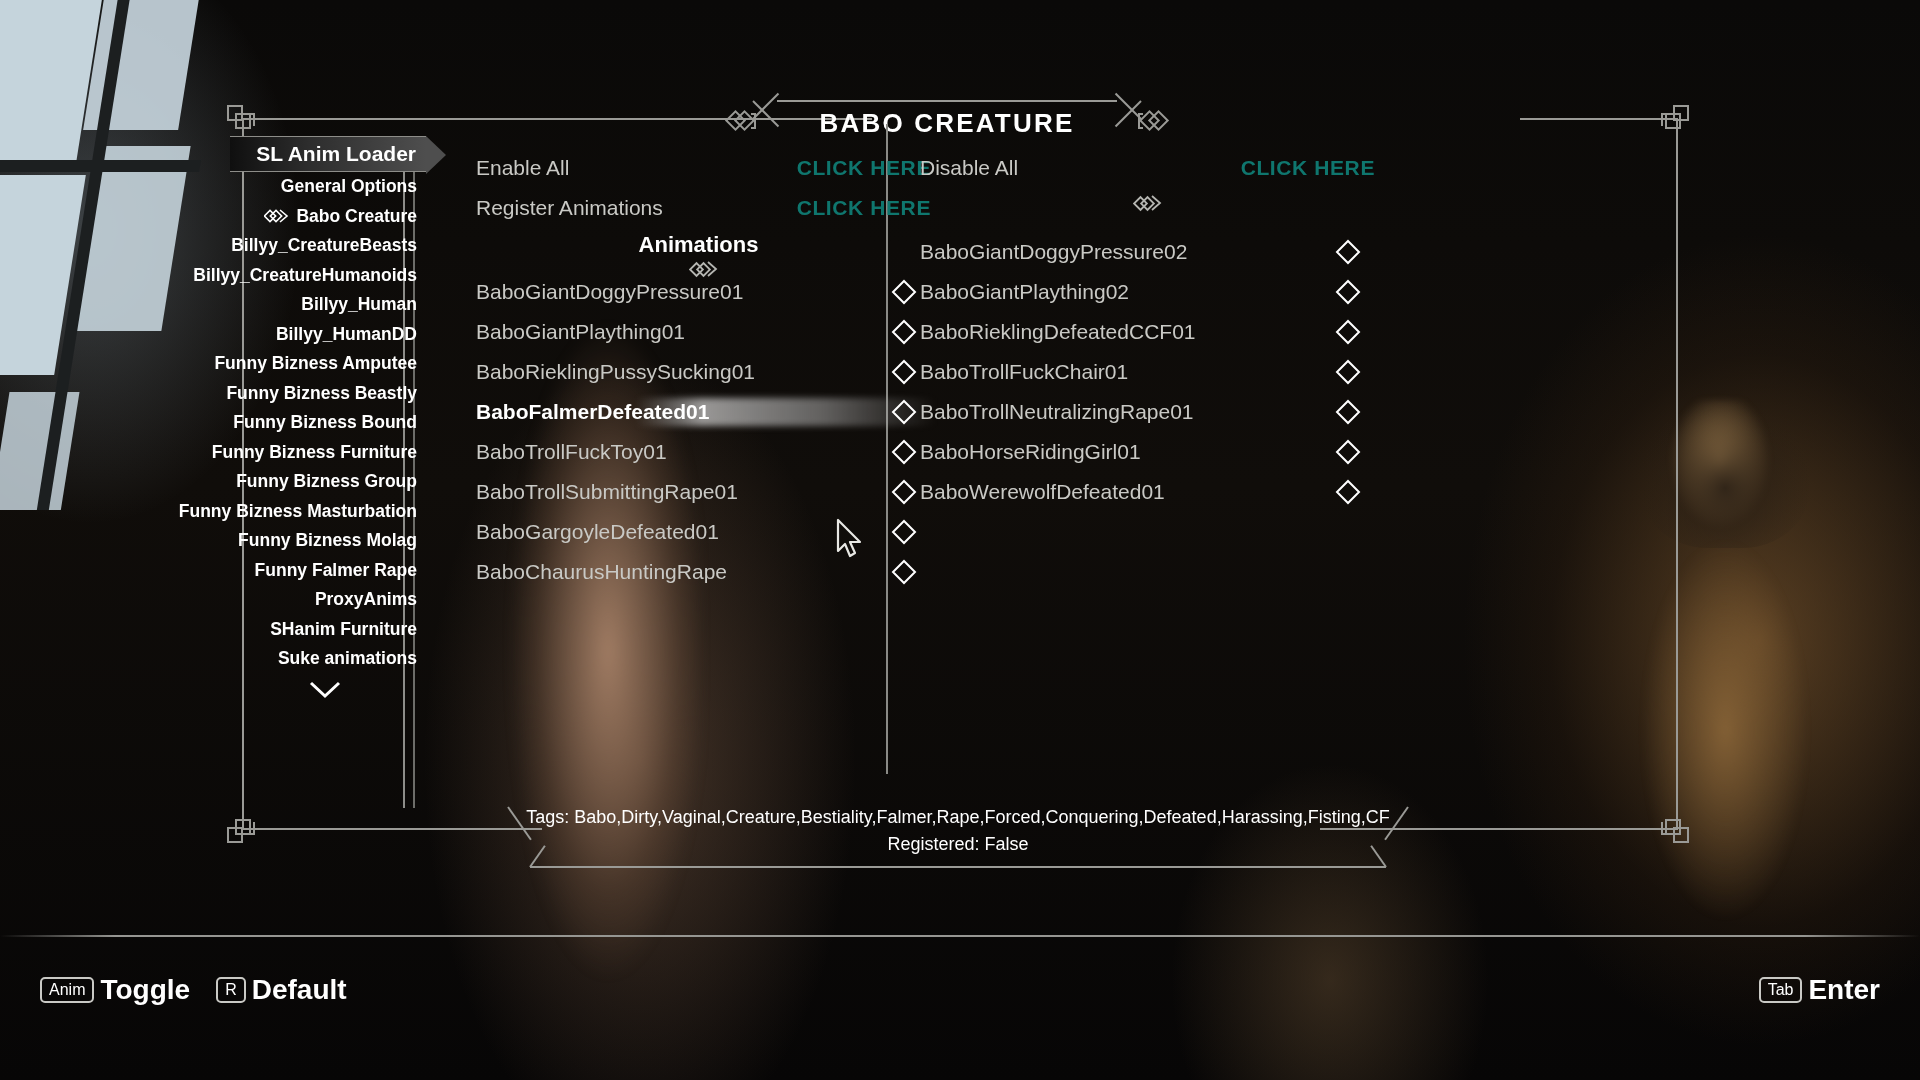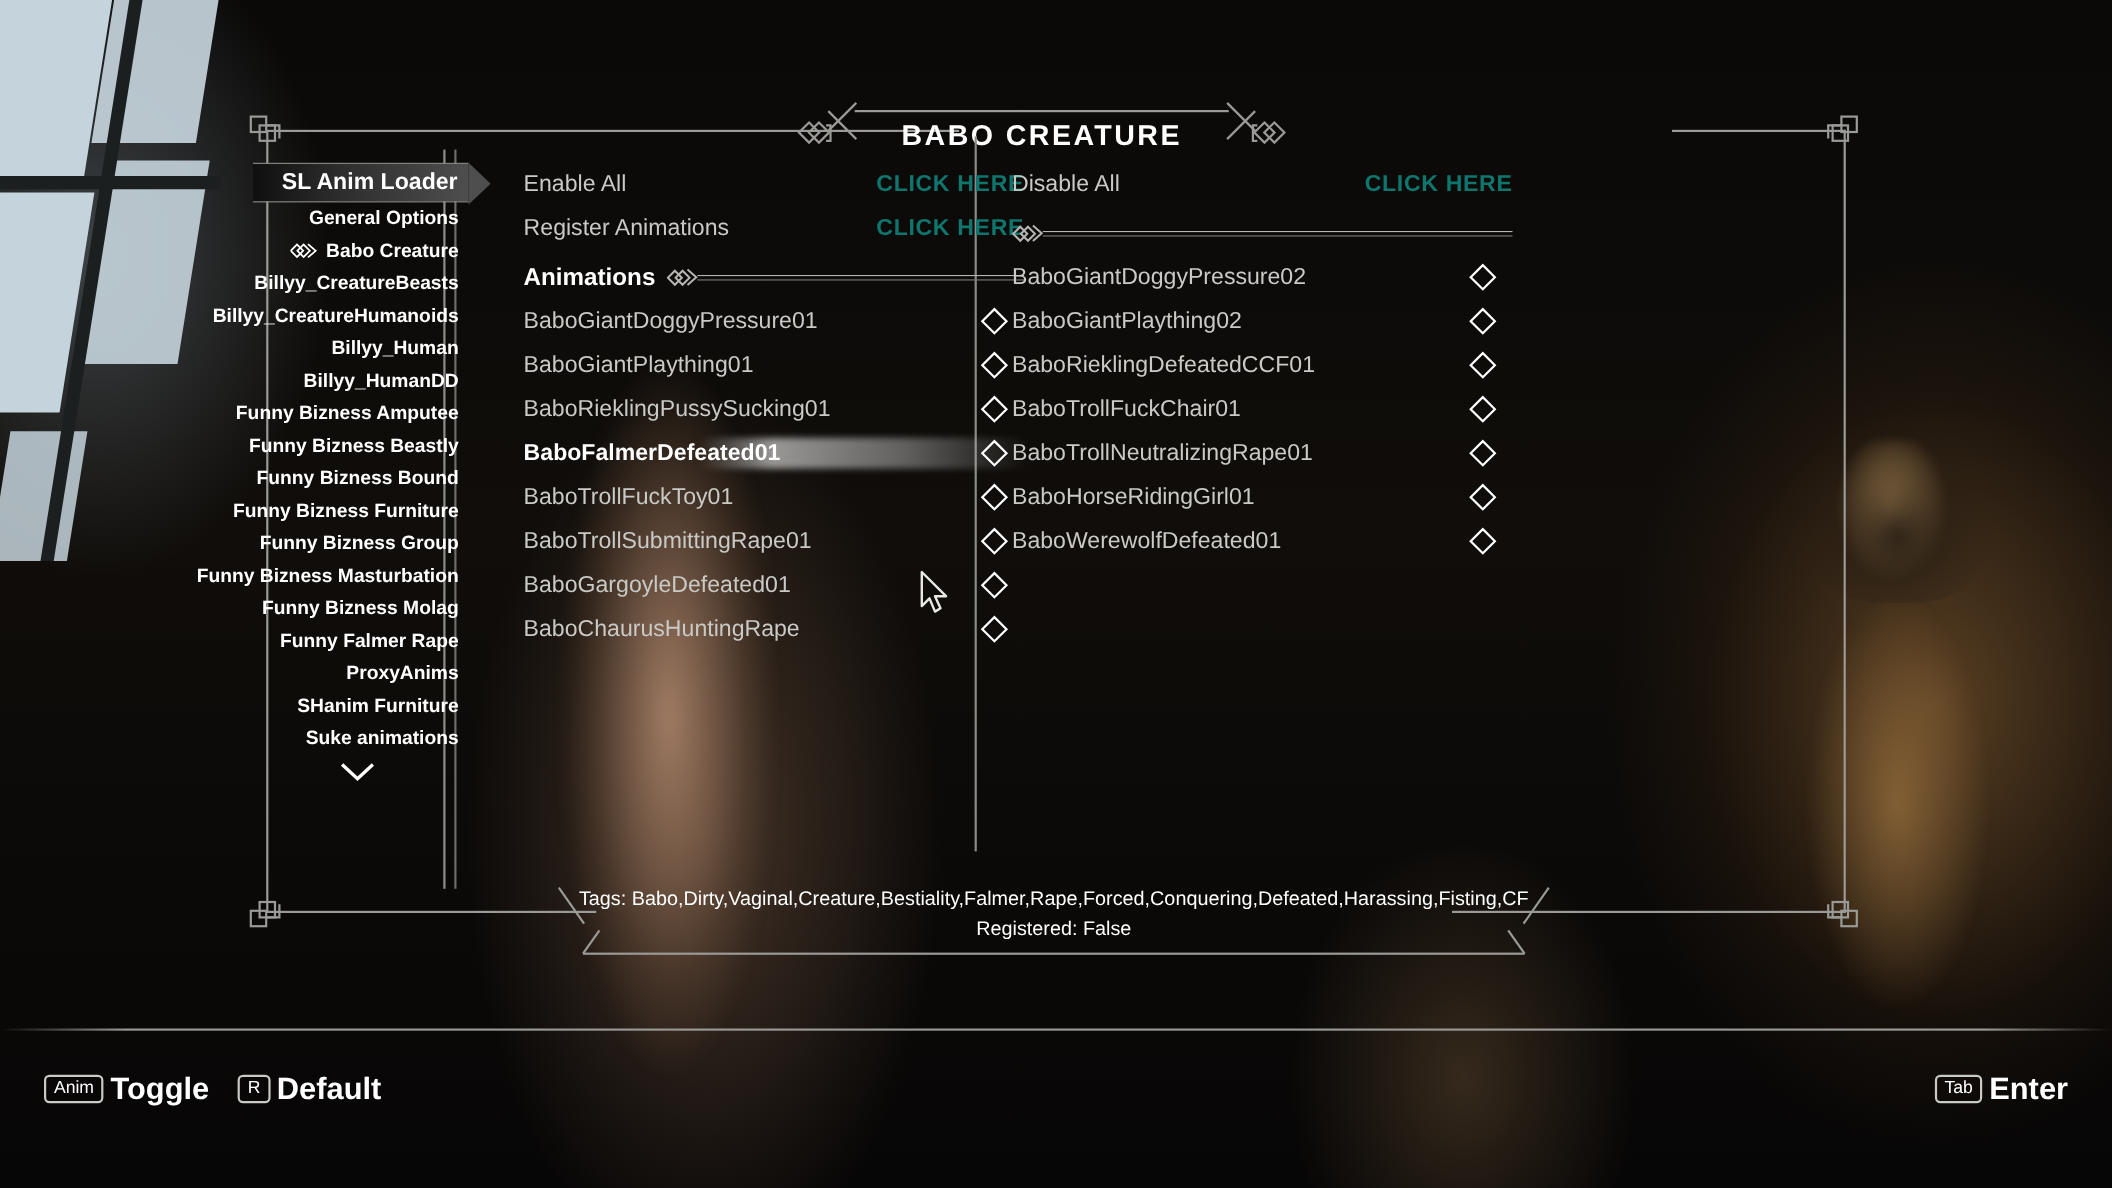--- a/index.html
+++ b/index.html
@@ -118,21 +118,20 @@
     position:absolute; left: 0px; top: 36px; width: 196px; height: 640px;
     padding-right: 6px;
   }
   #sidebar-header {
     position:relative; margin-left: 0px; width: 196px; height: 36px;
     background: linear-gradient(90deg, #0f0f0f 0%, #2d2d2d 40%, #4e4e4e 100%);
     display:flex; align-items:center; justify-content:flex-end;
     padding-right: 10px;
     border-top: 1px solid #8d8d89;
     border-bottom: 1px solid #8d8d89;
-    margin-top: 12px;
   }
   #sidebar-header .hdr-label {
     color:#ffffff; font-size: 21px; font-weight: 700;
     white-space: nowrap;
   }
   #sidebar-header .arrow {
     position:absolute; right: -20px; top: -1px;
     width: 0; height: 0;
     border-top: 19px solid transparent;
     border-bottom: 19px solid transparent;
@@ -179,21 +178,21 @@
   }
   .opt-label {
     color:#c9c9c5; font-size: 21px; font-weight: 400;
   }
   .opt-value {
     color:#0f766e; font-size: 21px; font-weight: 700; letter-spacing: .6px;
   }
 
   
   .sec-head {
-    display:flex; align-items:center; height: 40px; margin-top: 4px;
+    display:flex; align-items:center; height: 40px; margin-top: 4px; flex-direction: column;
   }
   .sec-head .sec-label {
     color:#ffffff; font-size: 22px; font-weight: 700; margin-right: 10px;
     white-space: nowrap;
   }
   .sec-head .sec-knot { width: 30px; height: 22px; flex:0 0 auto; }
   .sec-head .sec-knot svg { width:100%; height:100%; display:block; }
   .sec-head .sec-rule {
     flex: 1 1 auto; height: 5px; margin-left: -2px;
     border-top: 1px solid #b5b5b1;

